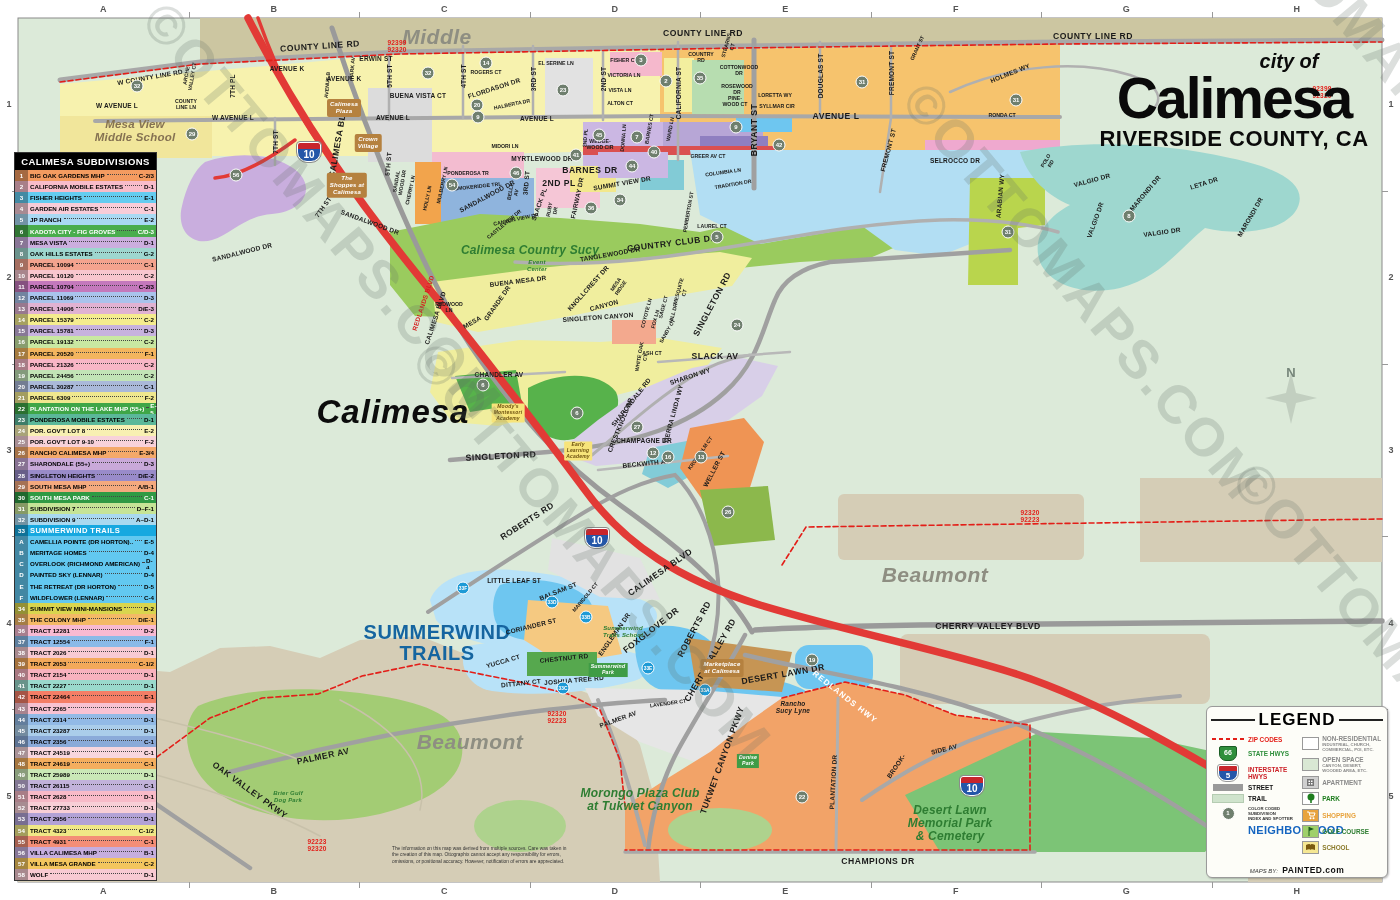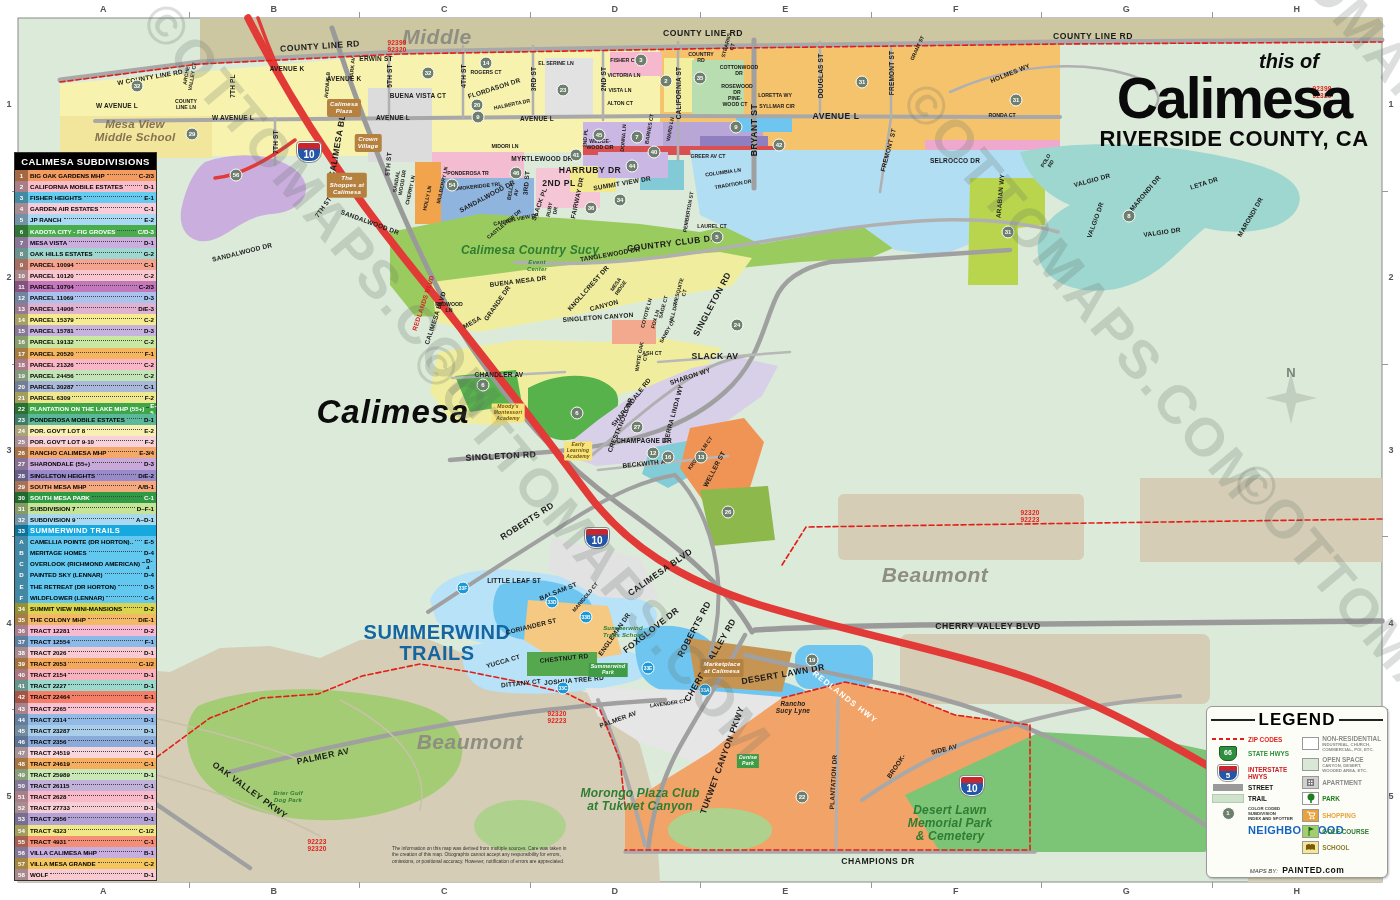--- a/index.html
+++ b/index.html
@@ -252,21 +252,21 @@
       <div class="lbl" style="left: 1145px; top: 193px; transform: translate(-50%, -50%) rotate(-50deg);">MARONDI DR</div>
       <div class="lbl" style="left: 1250px; top: 217px; transform: translate(-50%, -50%) rotate(-60deg);">MARONDI DR</div>
       <div class="lbl" style="left: 1204px; top: 183px; transform: translate(-50%, -50%) rotate(-18deg);">LETA DR</div>
       <div class="lbl tiny" style="left: 623px; top: 138px; transform: translate(-50%, -50%) rotate(-85deg);">DONNA LN</div>
       <div class="lbl tiny" style="left: 649px; top: 129px; transform: translate(-50%, -50%) rotate(-80deg);">BARNES CT</div>
       <div class="lbl tiny" style="left: 670px; top: 129px; transform: translate(-50%, -50%) rotate(-80deg);">WARD LN</div>
       <div class="lbl tiny" style="left: 600px; top: 144px; transform: translate(-50%, -50%) rotate(0deg);">WEDGE-
 WOOD CIR</div>
       <div class="lbl tiny" style="left: 585px; top: 138px; transform: translate(-50%, -50%) rotate(-85deg);">2ND PL</div>
       <div class="lbl" style="left: 542px; top: 158px; transform: translate(-50%, -50%) rotate(0deg);">MYRTLEWOOD DR</div>
-      <div class="lbl lg" style="left: 590px; top: 170px; transform: translate(-50%, -50%) rotate(0deg);">HARRUBY DR</div>
+      <div class="lbl lg" style="left: 590px; top: 170px; transform: translate(-50%, -50%) rotate(0deg);">BARNES DR</div>
       <div class="lbl lg" style="left: 559px; top: 183px; transform: translate(-50%, -50%) rotate(0deg);">2ND PL</div>
       <div class="lbl tiny" style="left: 468px; top: 173px; transform: translate(-50%, -50%) rotate(0deg);">PONDEROSA TR</div>
       <div class="lbl tiny" style="left: 478px; top: 186px; transform: translate(-50%, -50%) rotate(-6deg);">SMOKERIDGE TRL</div>
       <div class="lbl" style="left: 487px; top: 196px; transform: translate(-50%, -50%) rotate(-28deg);">SANDALWOOD DR</div>
       <div class="lbl" style="left: 526px; top: 183px; transform: translate(-50%, -50%) rotate(-85deg);">3RD ST</div>
       <div class="lbl" style="left: 539px; top: 204px; transform: translate(-50%, -50%) rotate(-70deg);">SLACK PL</div>
       <div class="lbl tiny" style="left: 516px; top: 219px; transform: translate(-50%, -50%) rotate(-12deg);">CANYON VIEW DR</div>
       <div class="lbl" style="left: 577px; top: 198px; transform: translate(-50%, -50%) rotate(-78deg);">FAIRWAY DR</div>
       <div class="lbl" style="left: 622px; top: 183px; transform: translate(-50%, -50%) rotate(-10deg);">SUMMIT VIEW DR</div>
       <div class="lbl tiny" style="left: 552px; top: 210px; transform: translate(-50%, -50%) rotate(-80deg);">RUBY
@@ -495,21 +495,21 @@
       <div class="tick" style="left: 1382px; top: 190.8px; width: 6px; height: 1px;"></div>
       <div class="tick" style="left: 12px; top: 363.6px; width: 6px; height: 1px;"></div>
       <div class="tick" style="left: 1382px; top: 363.6px; width: 6px; height: 1px;"></div>
       <div class="tick" style="left: 12px; top: 536.4px; width: 6px; height: 1px;"></div>
       <div class="tick" style="left: 1382px; top: 536.4px; width: 6px; height: 1px;"></div>
       <div class="tick" style="left: 12px; top: 709.2px; width: 6px; height: 1px;"></div>
       <div class="tick" style="left: 1382px; top: 709.2px; width: 6px; height: 1px;"></div>
     </div>
 
   <div id="title">
-    <span class="pre">this of</span>
+    <span class="pre">city of</span>
     <span class="name">Calimesa</span>
     <span class="sub">RIVERSIDE COUNTY, CA</span>
   </div>
 
   <div id="sidebar">
     <div id="sidebar-header">CALIMESA SUBDIVISIONS</div>
     <div id="sidebar-rows">
         <div class="srow" style="background: rgb(244, 155, 96);">
           <div class="snum">1</div>
           <div class="sname">BIG OAK GARDENS MHP</div>

